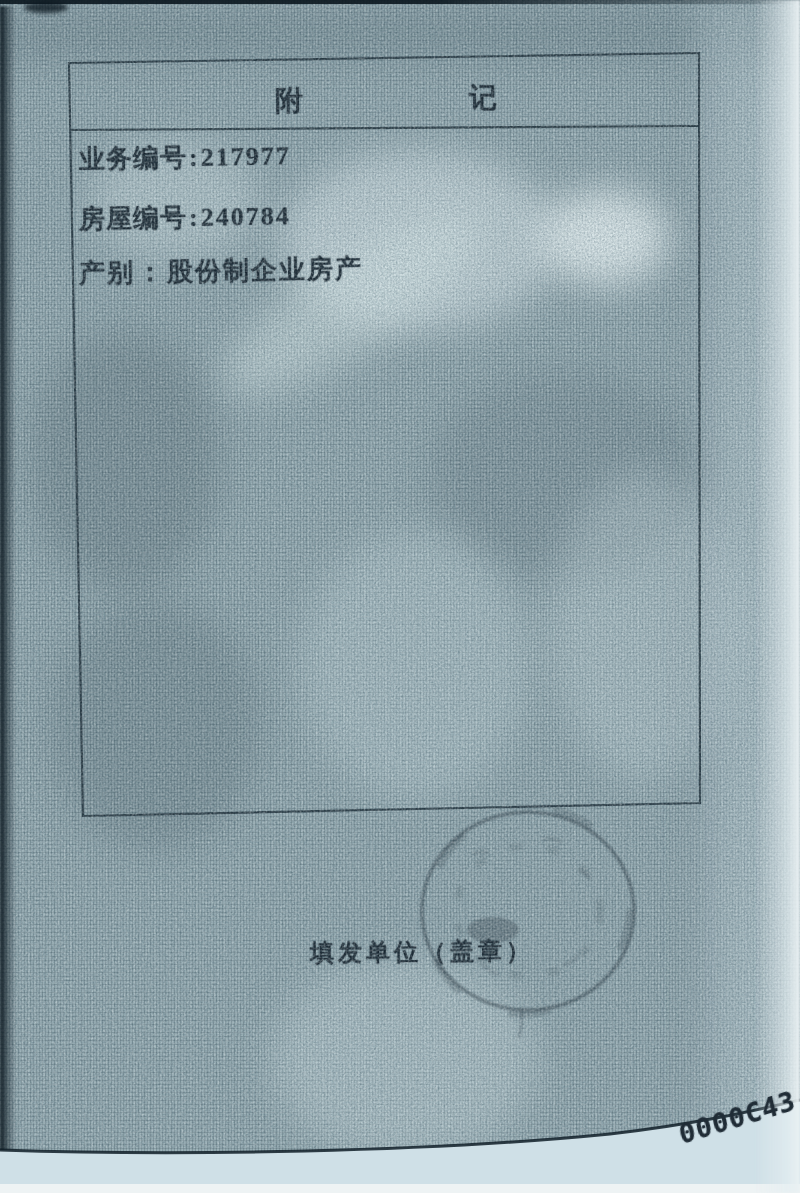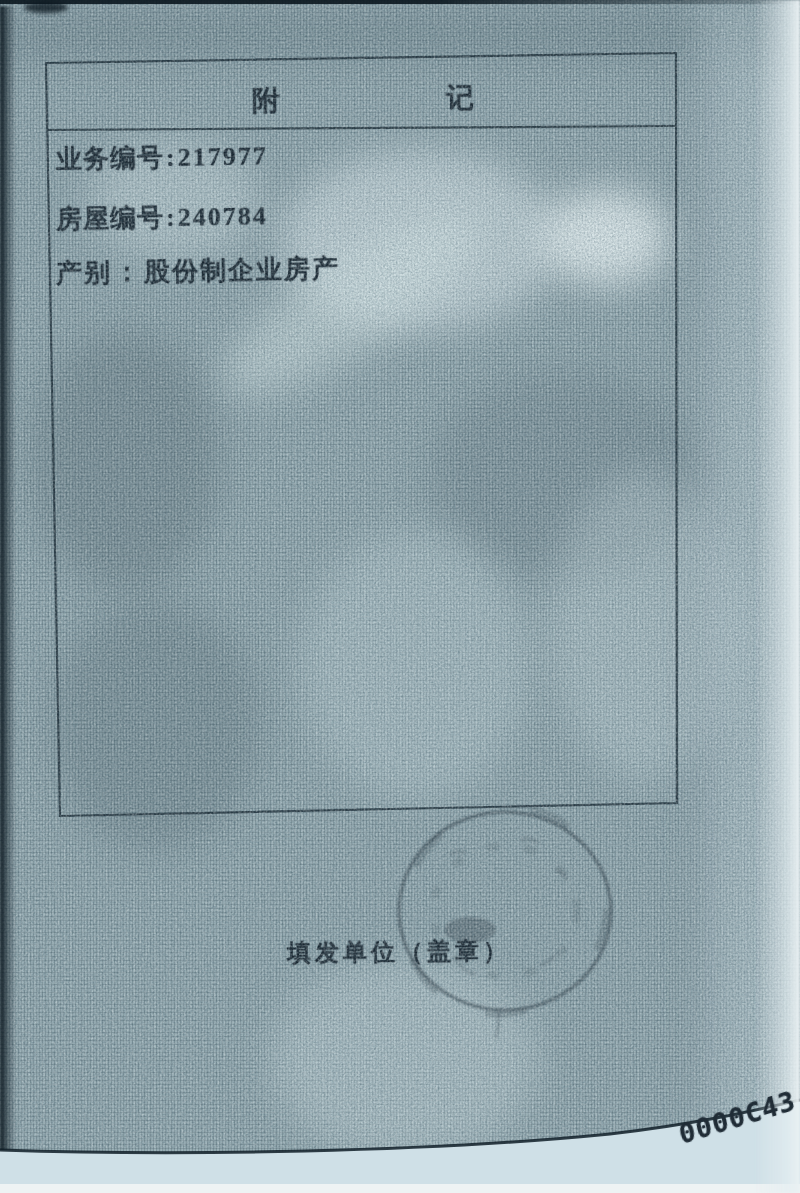--- a/index.html
+++ b/index.html
@@ -15,21 +15,21 @@
     position:absolute;inset:0;z-index:1;
     background-color:#94aab1;
     background-image:
       repeating-linear-gradient(90deg, rgba(38,58,68,0.20) 0 1px, transparent 1px 3px),
       repeating-linear-gradient(0deg, rgba(38,58,68,0.16) 0 1px, transparent 1px 4px),
       repeating-linear-gradient(90deg, rgba(222,236,238,0.10) 0 2px, transparent 2px 7px);
   }
   .clouds{position:absolute;inset:0;z-index:2;}
   .cloud{position:absolute;border-radius:50%;filter:blur(18px);}
   .noise{position:absolute;left:0;top:0;z-index:4;pointer-events:none;}
-  .content{position:absolute;inset:0;z-index:3;color:#1a2932;}
+  .content{position:absolute;inset:0;z-index:3;color:#1a2932;margin-left:23px;}
   .linework{position:absolute;left:0;top:0;filter:blur(0.3px);}
   .stampwork{position:absolute;left:0;top:0;filter:blur(1.1px);}
   .cn{
     position:absolute;white-space:nowrap;color:#17242e;font-weight:700;
     text-shadow:0 0 1.4px rgba(23,36,46,0.55);
     filter:blur(0.35px);
   }
   .title{left:252px;top:82px;font-size:28px;letter-spacing:166px;transform:rotate(-0.8deg);transform-origin:left center;}
   .row{font-size:26px;letter-spacing:1px;transform:rotate(-1deg);transform-origin:left center;}
   .row .sep{padding:0 2px;}

